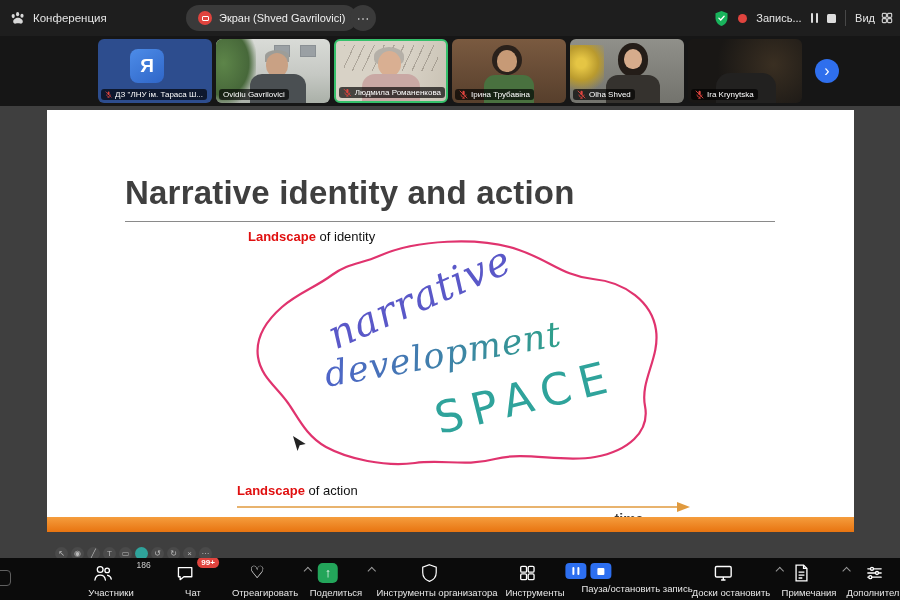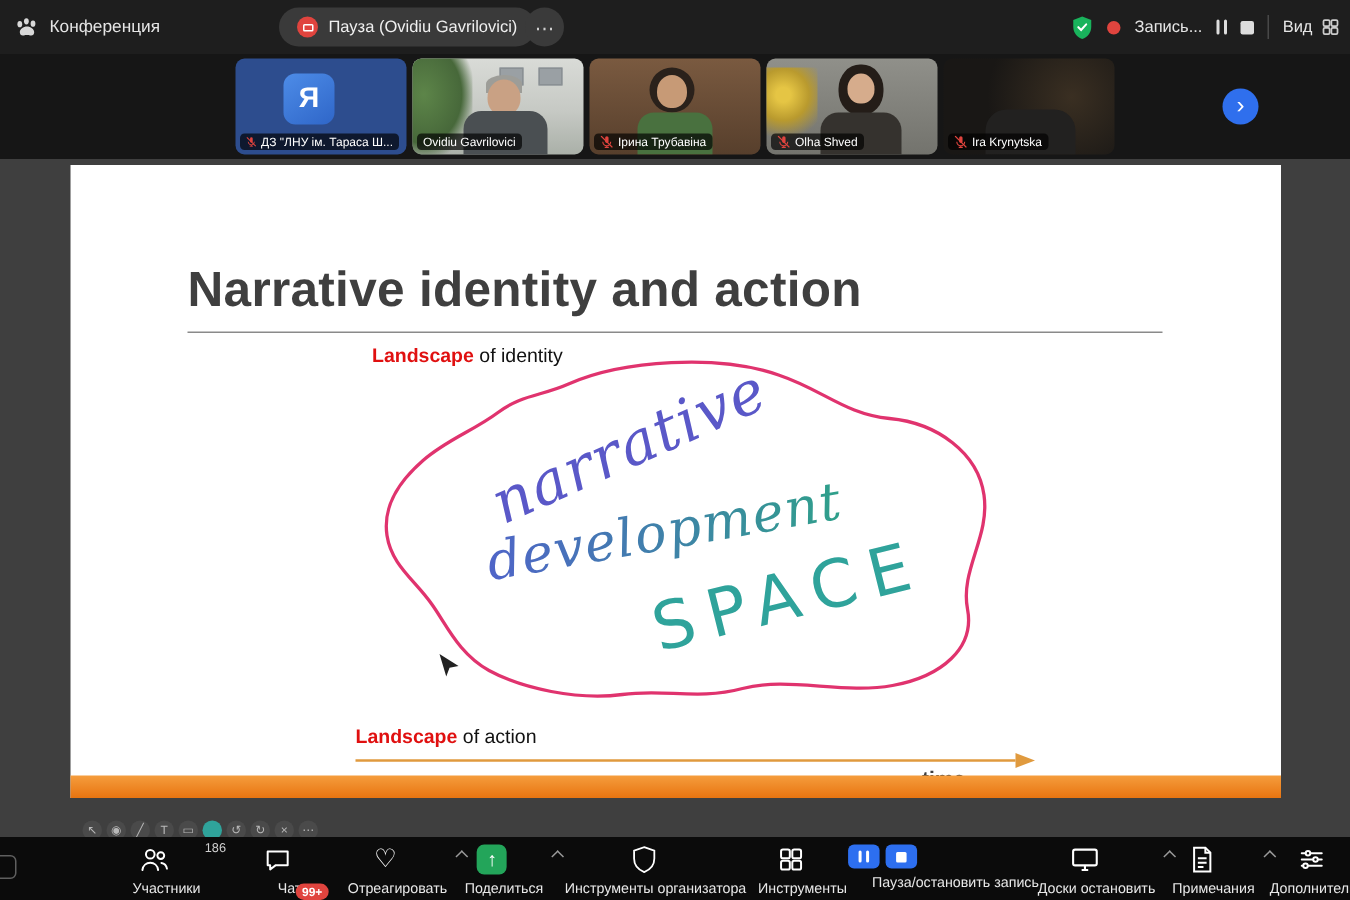--- a/index.html
+++ b/index.html
@@ -89,21 +89,21 @@
   .a-ico.color { background:var(--hand-teal,#2fa39b); color:var(--hand-teal,#2fa39b); }
 
   
   .bottombar { position:absolute; left:0; right:0; bottom:0; height:42px; background:#0b0b0b; overflow:hidden; z-index:6; }
   .bb-btn { position:absolute; top:5px; transform:translateX(-50%); display:flex; flex-direction:column;
             gap:4px; color:#fff; white-space:nowrap; cursor:pointer; background:none; border:none; }
   .bb-ico { position:relative; height:20px; display:flex; align-items:center; justify-content:center; }
   .bb-label { font-size:9.5px; color:#e8e8e8;margin-left:16px; }
   .bb-count { position:absolute; top:-3px; right:-17px; font-size:8.5px; color:#cfcfcf; }
   .chat-badge { position:absolute; top:-6px; right:-18px; background:var(--badge-red,#e0443e); color:#fff;
-                border-radius:7px; padding:1px 4px; font-size:8px; font-weight:bold;margin-top:32px; }
+                border-radius:7px; padding:1px 4px; font-size:8px; font-weight:bold; }
   .chev { position:absolute; right:-13px; top:5px; width:6px; height:6px;
           border-left:1.5px solid #9a9a9a; border-top:1.5px solid #9a9a9a; transform:rotate(45deg); }
   .heart-glyph { font-size:17px; line-height:18px; color:#fff; }
   .share-ico { width:20px; height:20px; border-radius:5px; background:var(--share-green,#23a55a); color:#fff;
                font-weight:bold; font-size:13px; line-height:20px; text-align:center; }
   .rec-btns { display:flex; gap:4px; }
   .rec-b { width:21px; height:16px; border-radius:4px; background:var(--pause-blue,#2d6ff0); border:none;
            display:flex; align-items:center; justify-content:center; gap:2.5px; cursor:pointer; }
   .pbar { width:2.5px; height:8px; background:#fff; border-radius:1px; display:block; }
   .stopsq { width:7px; height:7px; background:#fff; border-radius:1px; display:block; }
@@ -122,21 +122,21 @@
         <ellipse cx="15" cy="5.6" rx="2" ry="2.6"></ellipse>
         <path d="M10 8c3 0 6 2.2 6 4.8 0 2-1.6 3.2-3.4 2.6-1-.3-1.6-.4-2.6-.4s-1.6.1-2.6.4C5.6 16 4 14.8 4 12.8 4 10.2 7 8 10 8z"></path>
       </svg>
       <span>Конференция</span>
     </div>
 
     <div class="tab">
       <span class="tab-ico">
           <span class="tab-ico-inner"></span>
         </span>
-      <span>Пауза (Ovidiu Gavrilovici)</span>
+      <span>Экран (Shved Gavrilovici)</span>
     </div>
     <button class="tab-more">⋯</button>
 
     <div class="tb-right">
       <svg width="15" height="17" viewBox="0 0 20 22">
         <path d="M10 1l8 3v6c0 5.5-3.4 9.2-8 11-4.6-1.8-8-5.5-8-11V4z" style="fill:var(--status-shield-green,#19b35c)"></path>
         <path d="M6.5 10.5l2.5 2.5 4.5-5" stroke="#fff" stroke-width="1.8" fill="none" stroke-linecap="round"></path>
       </svg>
       <span class="rec-dot"></span>
       <span>Запись...</span>
@@ -178,20 +178,34 @@
           <div class="t2-win2"></div>
           <div class="t2-fol"></div>
         <div class="t2-hair"></div>
           <div class="t2-head"></div>
           <div class="t2-body"></div>
         <div class="name-tag">
           <span>Ovidiu Gavrilovici</span>
         </div>
       </div>
 
+      <div class="tile t3 active">
+        <div class="t3-br"></div>
+          <div class="t3-hair"></div>
+          <div class="t3-head"></div>
+          <div class="t3-body"></div>
+        <div class="name-tag">
+          <svg width="9" height="9" viewBox="0 0 12 12">
+            <rect x="4.6" y="1" width="3" height="6" rx="1.5" style="fill:var(--record-red,#e0443e)"></rect>
+            <path d="M2.5 6a3.5 3.5 0 0 0 7 0M6 9.5V11M4.2 11h3.6" style="stroke:var(--record-red,#e0443e)" stroke-width="1" fill="none"></path>
+            <line x1="1" y1="1" x2="11" y2="11" style="stroke:var(--record-red,#e0443e)" stroke-width="1.2"></line>
+          </svg>
+          <span>Людмила Романенкова</span>
+        </div>
+      </div>
 
       <div class="tile t4">
         <div class="t4-hair"></div>
           <div class="t4-head"></div>
           <div class="t4-body"></div>
         <div class="name-tag">
           <svg width="9" height="9" viewBox="0 0 12 12">
             <rect x="4.6" y="1" width="3" height="6" rx="1.5" style="fill:var(--record-red,#e0443e)"></rect>
             <path d="M2.5 6a3.5 3.5 0 0 0 7 0M6 9.5V11M4.2 11h3.6" style="stroke:var(--record-red,#e0443e)" stroke-width="1" fill="none"></path>
             <line x1="1" y1="1" x2="11" y2="11" style="stroke:var(--record-red,#e0443e)" stroke-width="1.2"></line>

